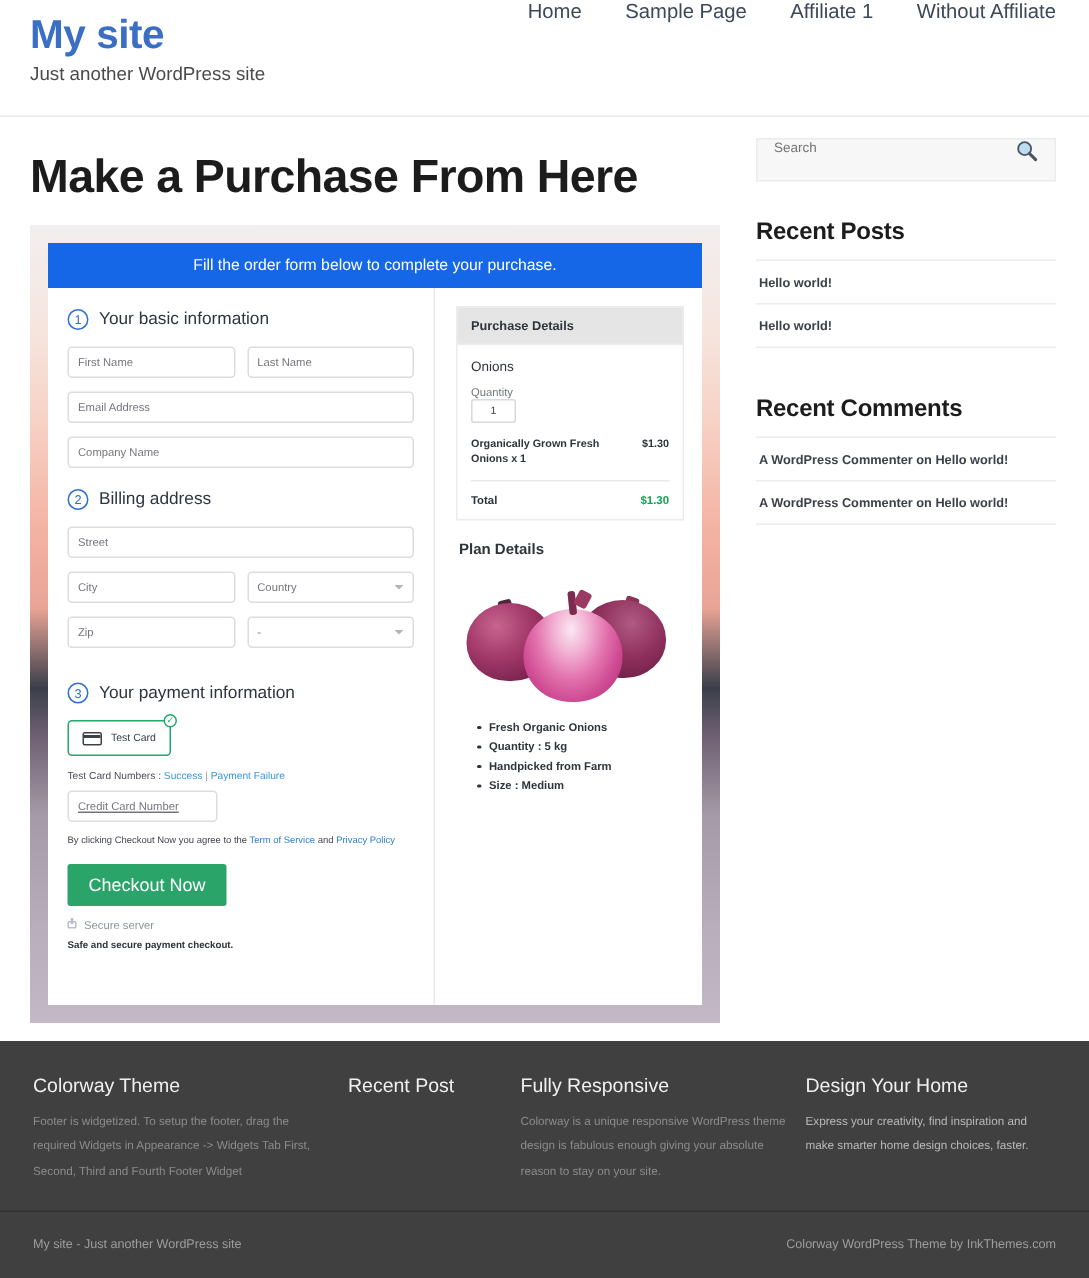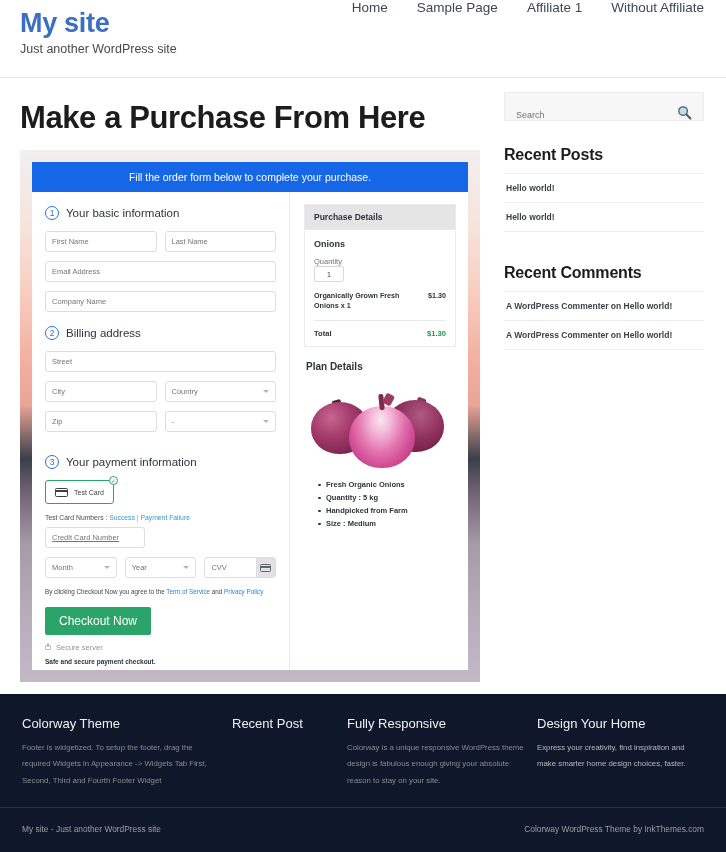--- a/index.html
+++ b/index.html
@@ -268,21 +268,21 @@
   .pd-head {
     background: #e5e5e5;
     font-size: 8.5px;
     font-weight: bold;
     color: #2f343b;
     padding: 7px 9px;
     border-bottom: 1px solid #ebebef;
   }
   .pd-body { padding: 9px 9px 8px 9px; }
   .pd-product {
-    font-size: 9px; font-weight: bold; color: #2f343b; margin-bottom: 8px;
+    font-size: 9px; font-weight: normal; color: #2f343b; margin-bottom: 8px;
   }
   .pd-qty-row {
     display: flex; justify-content: space-between;
     margin-bottom: 9px;
     flex-direction: column;
   }
   .pd-qty-label { font-size: 7.5px; color: #6f757d; }
   .pd-qty-box {
     border: 1px solid #d8d8de;
     border-radius: 2px;
@@ -361,21 +361,21 @@
     border-radius: 50%;
     background: #2f343b;
   }
 
   
   .search-box {
     background: #f7f7f8;
     border: 1px solid #ececed;
     height: 29px;
     display: flex;
-    align-items: flex-end;
+    align-items: flex-start;
     justify-content: space-between;
     padding: 0 11px;
     margin-bottom: 25px;
   }
   .search-input {
     border: none; background: transparent; outline: none;
     font-family: inherit; font-size: 9px; color: #6d7278;
     width: 140px;
   }
   .search-icon { cursor: pointer; display: flex; }
@@ -396,21 +396,21 @@
     border-bottom: 1px solid #ececec;
     cursor: pointer;
     font-weight: bold;
   }
   .widget-gap { height: 32px; }
 
   
   .site-footer {
     position: absolute;
     left: 0; right: 0; bottom: 0;
-    background: #0f172a;
+    background: #404040;
   }
   .footer-cols {
     display: flex;
     padding: 22px 22px 18px 22px;
     border-bottom: 1px solid #313133;
   }
   .fcol-1 { width: 210px; }
   .fcol-2 { width: 115px; }
   .fcol-3 { width: 190px; }
   .fcol-4 { flex: 1; }
@@ -518,36 +518,20 @@
               </div>
               <span class="check-badge">✓</span>
             </div>
 
             <div class="testcard-numbers">
               <span>Test Card Numbers : </span><span class="tc-link">Success</span><span class="tc-sep"> | </span><span class="tc-link">Payment Failure</span>
             </div>
 
             <div class="field cc-number">Credit Card Number</div>
 
-            <div class="expiry-row">
-              <div class="field select-field mon">
-                <span>Month</span>
-                <span class="caret"></span>
-              </div>
-              <div class="field select-field yr">
-                <span>Year</span>
-                <span class="caret"></span>
-              </div>
-              <div class="cvv-wrap">
-                <div class="field">CVV</div>
-                <span class="cvv-icon">
-                  <span class="card-glyph"></span>
-                </span>
-              </div>
-            </div>
 
             <div class="terms">
               <span>By clicking Checkout Now you agree to the </span><a>Term of Service</a><span> and </span><a>Privacy Policy</a>
             </div>
 
             <button class="checkout-btn">Checkout Now</button>
 
             <div class="secure-row">
               <span class="lock-glyph"></span>
               <span>Secure server</span>

